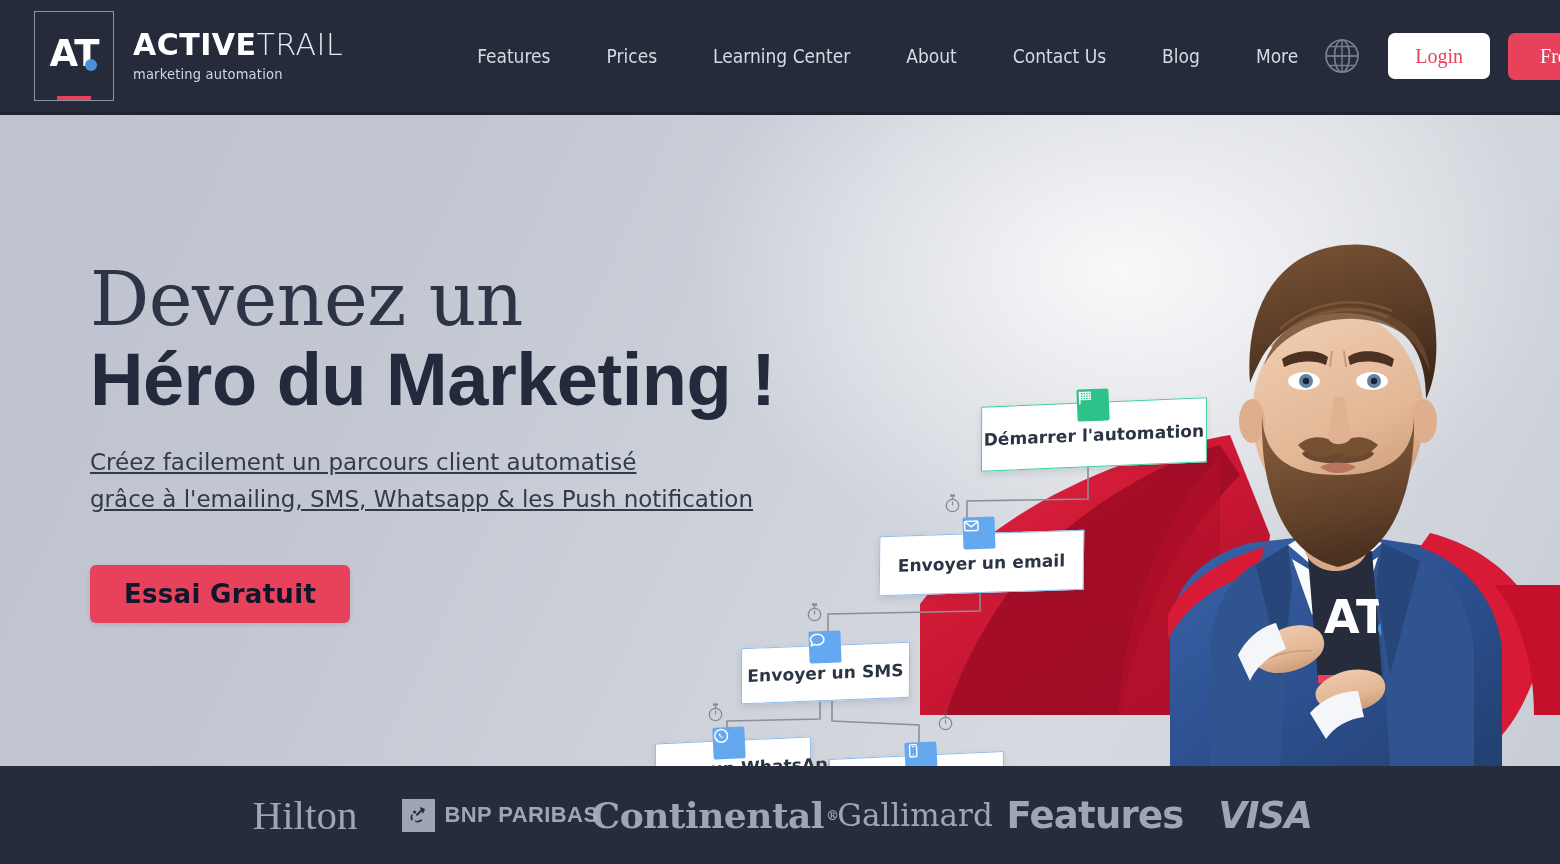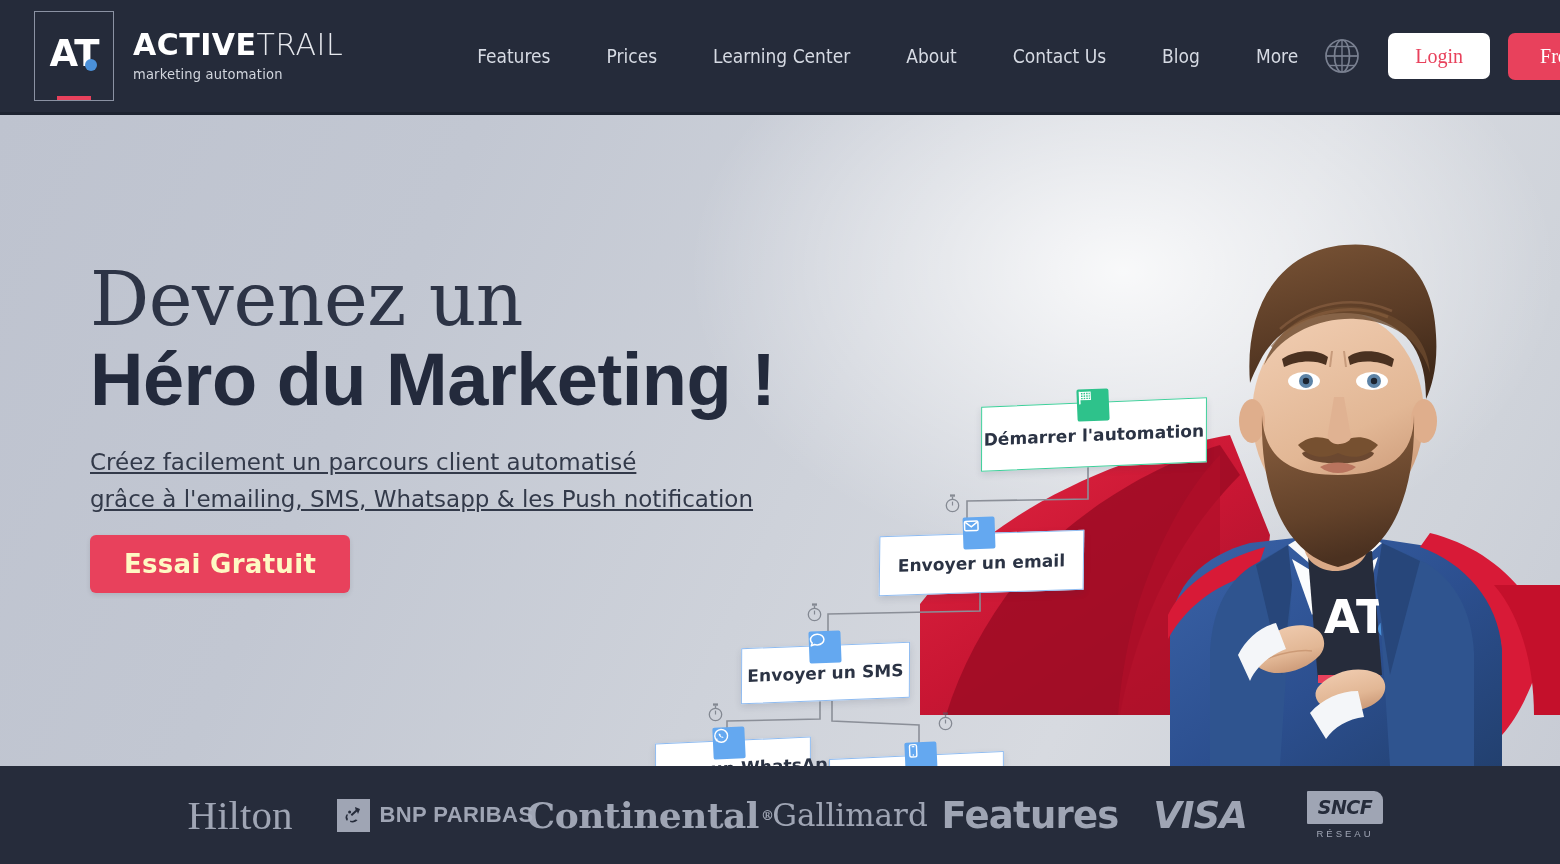--- a/index.html
+++ b/index.html
@@ -160,24 +160,24 @@
   }
   .hero-sub {
     margin-top:22px;
     font-family:"DejaVu Sans","Liberation Sans", sans-serif;
     font-size:23px;
     line-height:1.58;
     color:#333a4a;
     text-decoration:underline;
   }
   .btn-essai {
-    margin-top:18px;
+    margin-top:48px;
     display:inline-block;
     background:#e8415c;
-    color:#fef9c3;
+    color:#0f172a;
     border:none;
     border-radius:6px;
     padding:0 34px;
     height:58px; line-height:58px;
     font-size:26px;
     font-weight:bold;
     font-family:"DejaVu Sans","Liberation Sans", sans-serif;
     letter-spacing:0.3px;
     cursor:pointer;
     box-shadow:0 2px 5px rgba(0,0,0,0.10);
@@ -571,20 +571,16 @@
       <span>Continental</span>
       <sup>®</sup>
     </div>
 
     <div class="logo-item lg-gallimard">Gallimard</div>
 
     <div class="logo-item lg-syntilor">Features</div>
 
     <div class="logo-item lg-visa">VISA</div>
 
-    <div class="logo-item lg-sncf">
-      <span class="sncf-badge">SNCF</span>
-      <span class="sncf-sub">RÉSEAU</span>
-    </div>
 
   </div>
 
 </div>
 
 </body></html>

